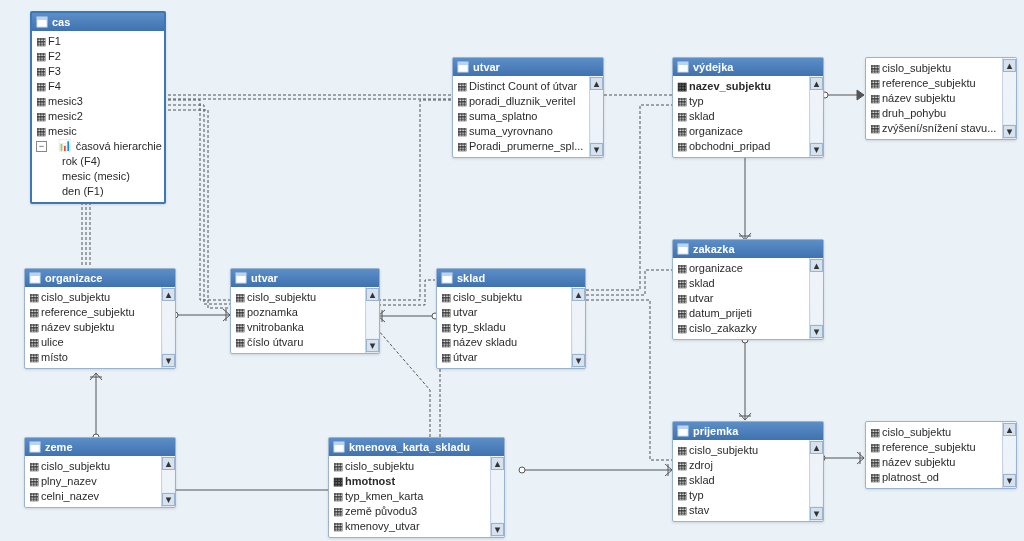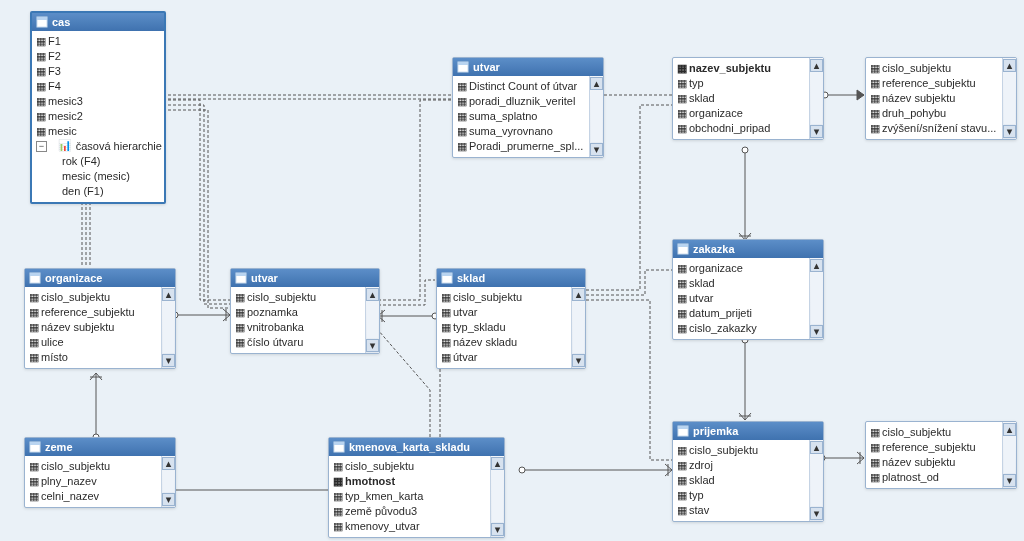--- a/index.html
+++ b/index.html
@@ -182,20 +182,27 @@
         </div>
     <div class="scroll">
           <div class="btn">▴</div>
           <div class="track"></div>
           <div class="btn">▾</div>
         </div>
   </div>
 </div>
 
 <div class="tbl" style="left:672px;top:57px;width:150px">
+  <div class="hdr">
+        <svg width="12" height="12">
+          <rect x="1" y="1" width="10" height="10" fill="#fff" stroke="#cde"></rect>
+          <rect x="1" y="1" width="10" height="3" fill="#b9d4f0"></rect>
+        </svg>
+        <span>výdejka</span>
+      </div>
   <div class="body" style="padding-right:14px">
     <div class="row bold">
           <span class="ico">▦</span>
           <span>nazev_subjektu</span>
         </div>
     <div class="row">
           <span class="ico">▦</span>
           <span>typ</span>
         </div>
     <div class="row">

